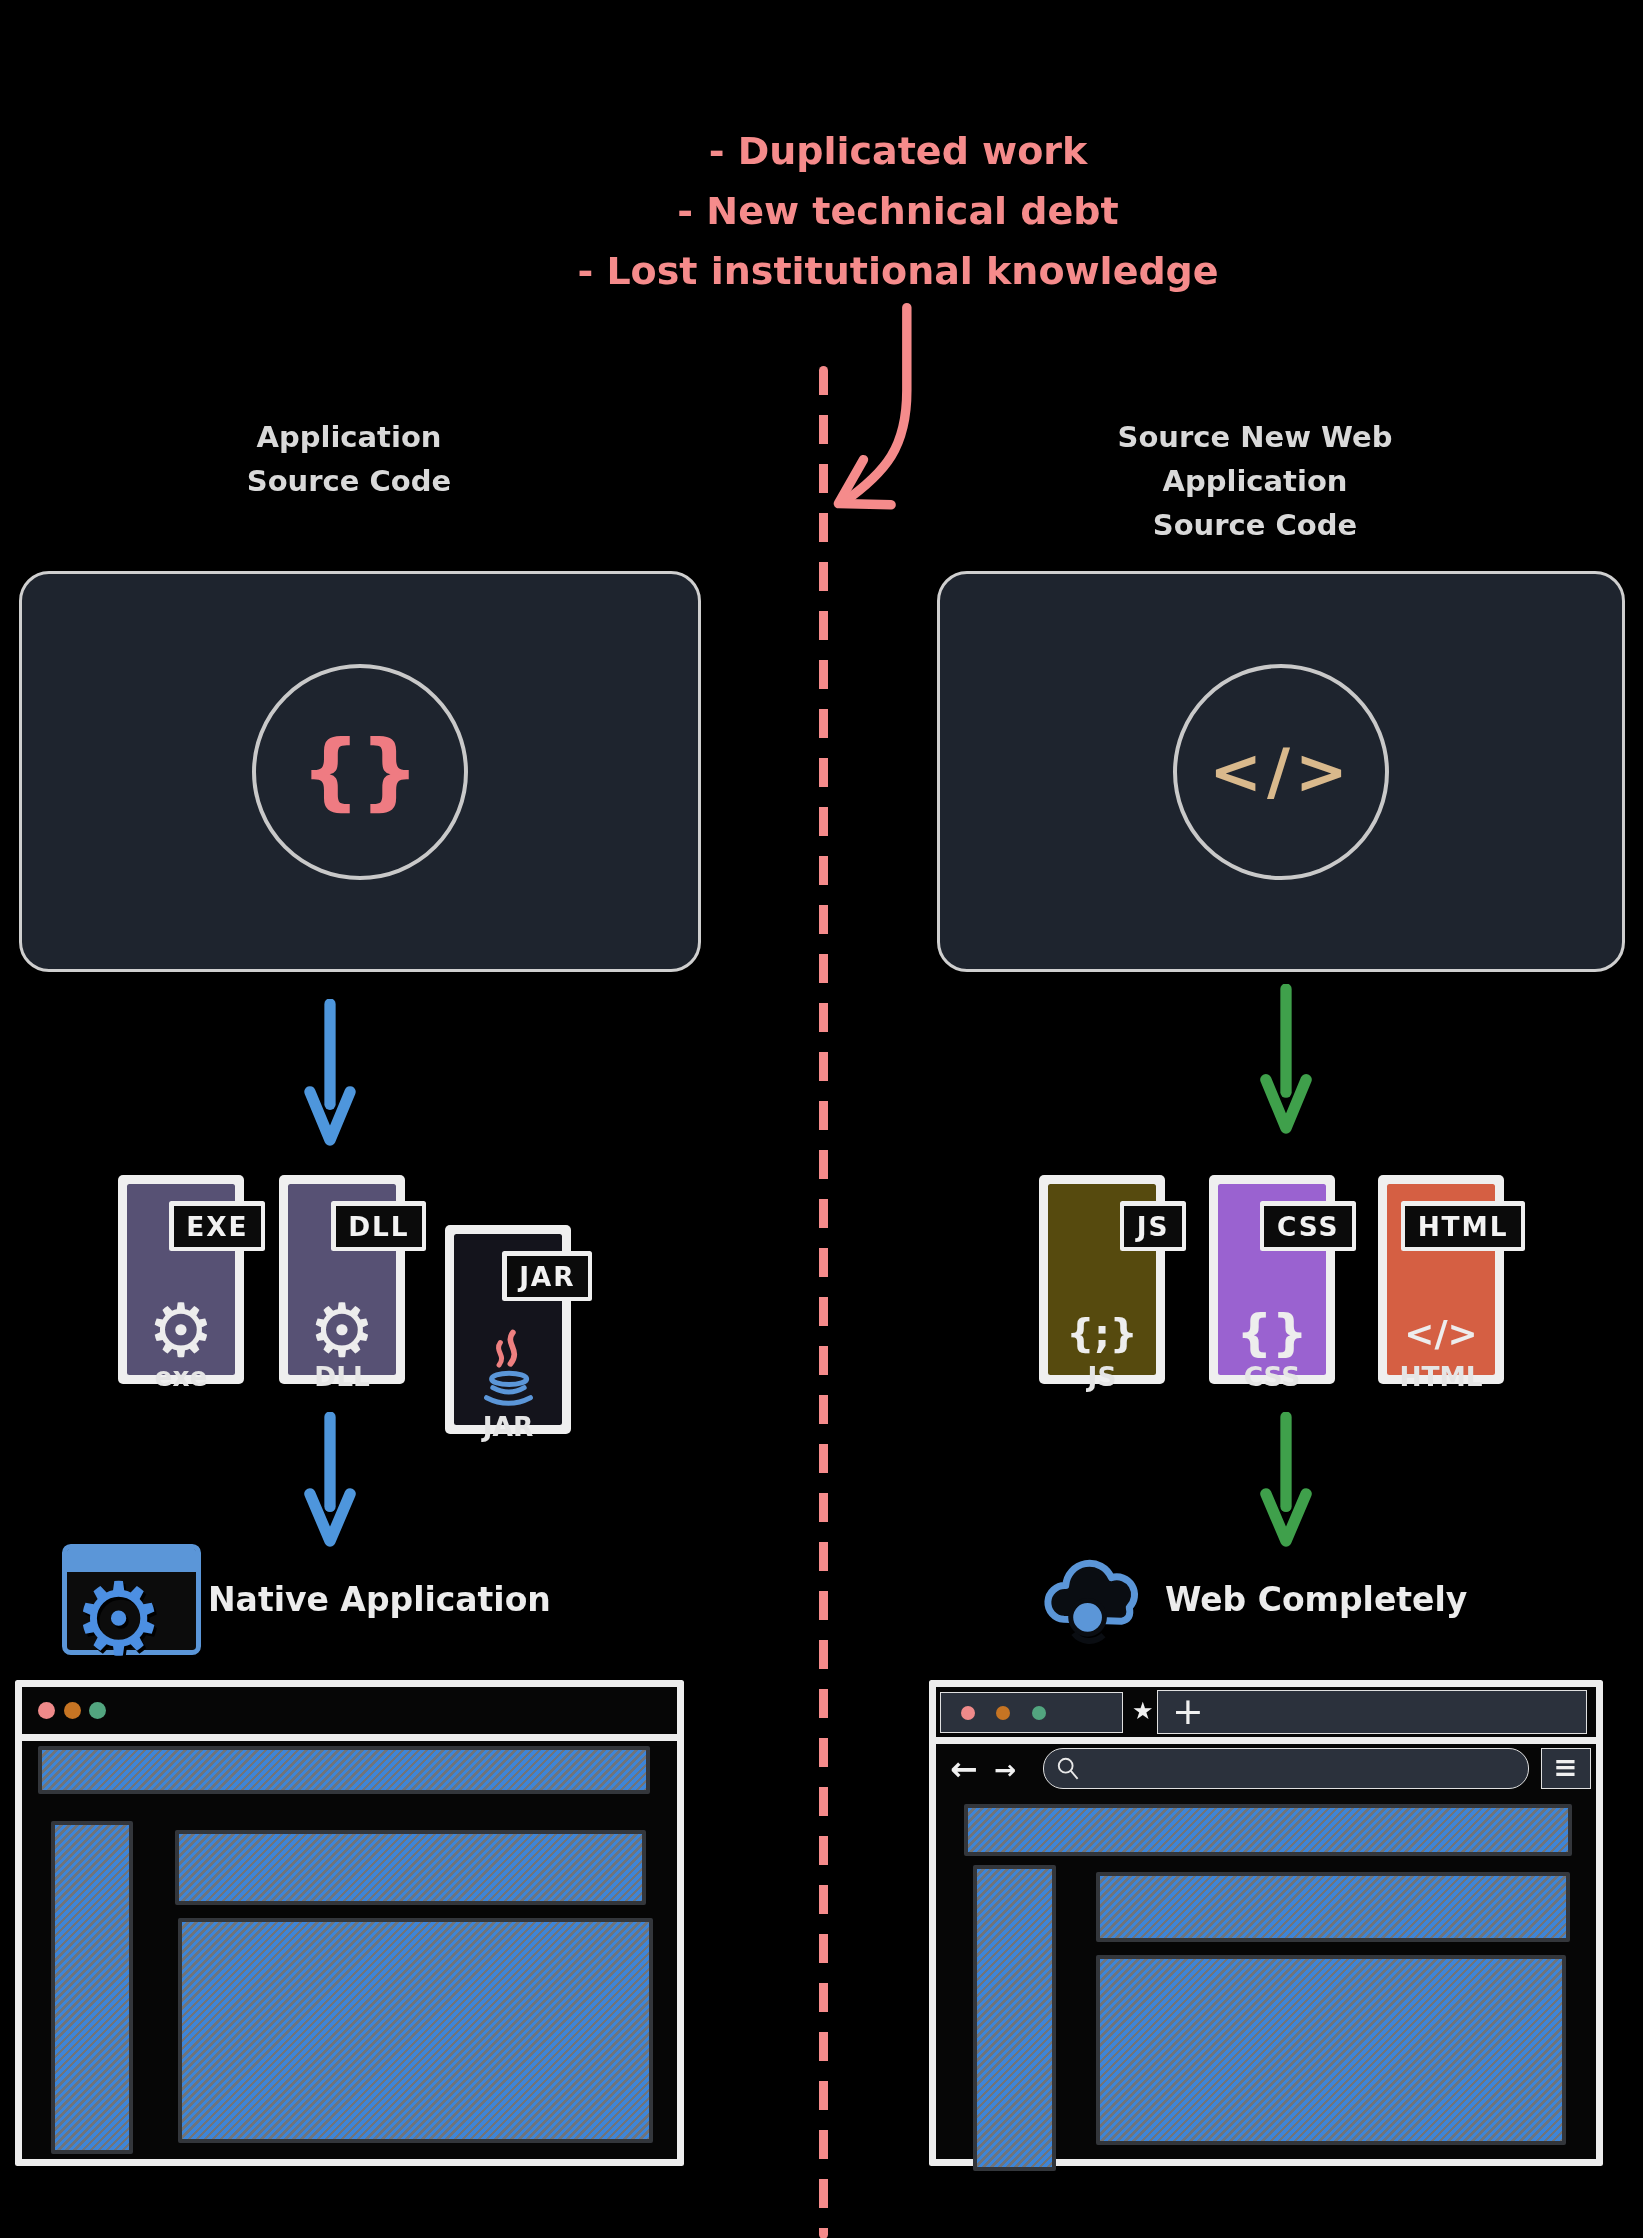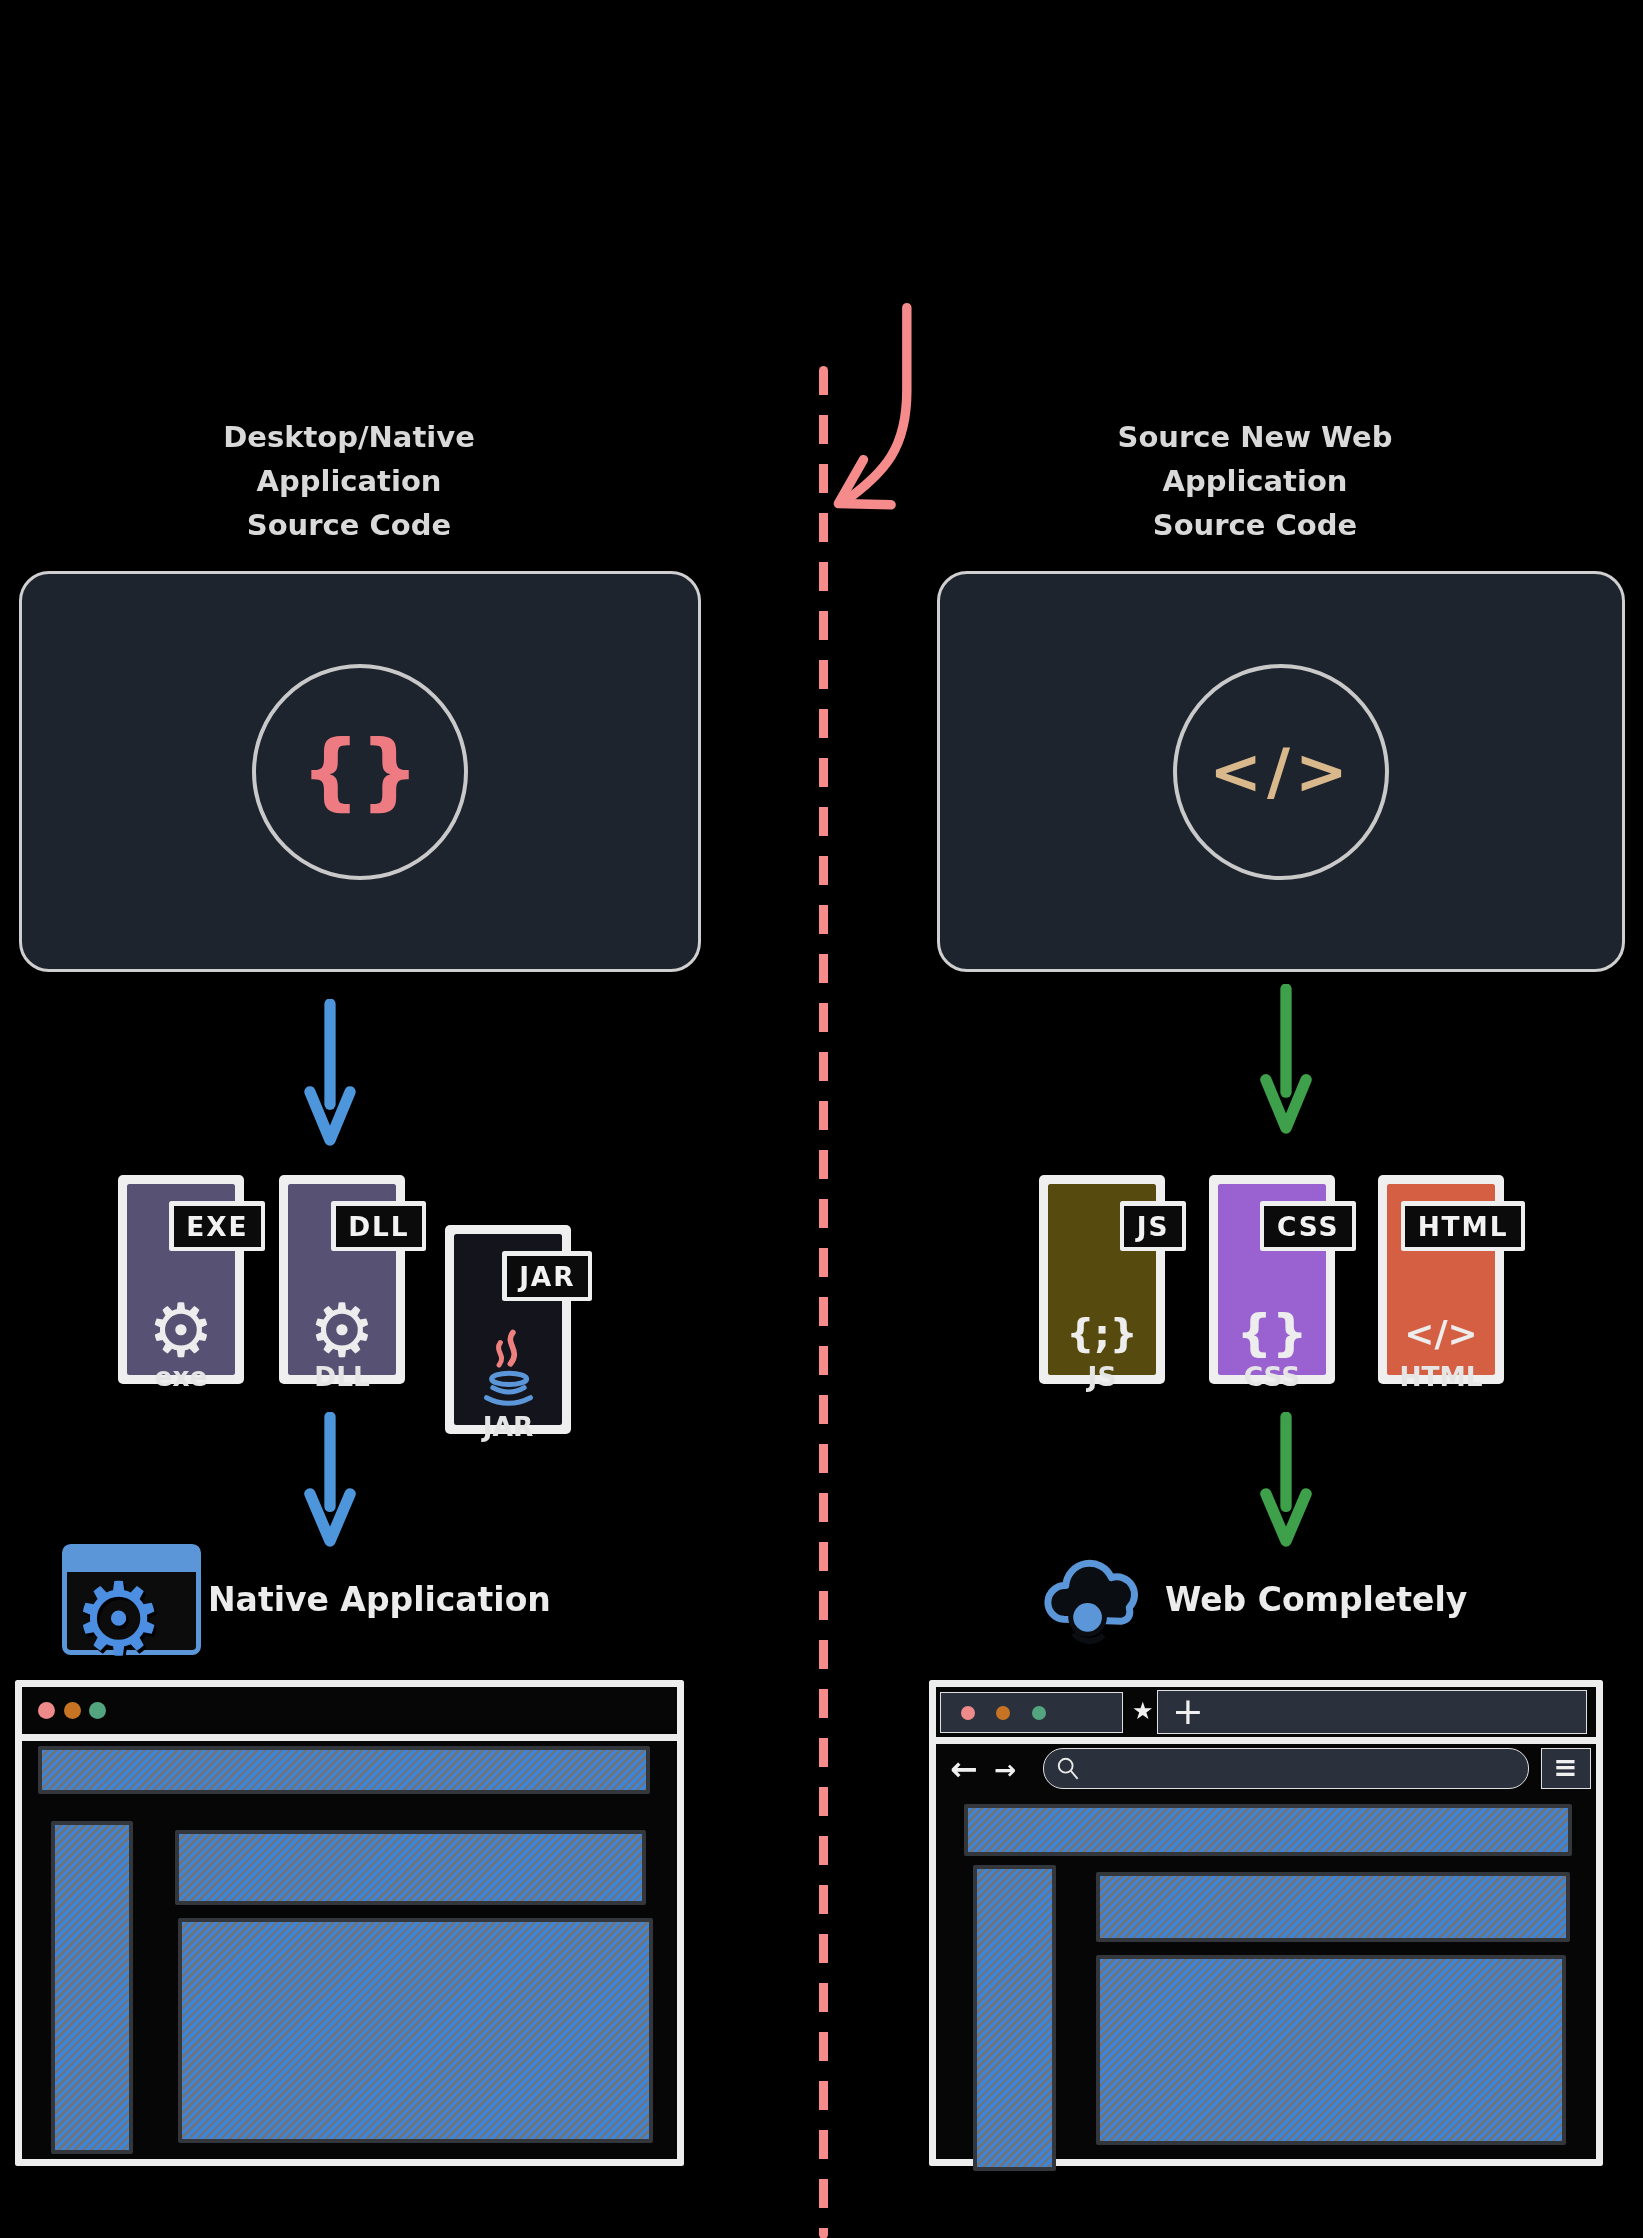--- a/index.html
+++ b/index.html
@@ -60,29 +60,33 @@
   .hatch{position:absolute;border:4.4px solid #33363b;border-radius:1.9px;
          background:repeating-linear-gradient(135deg,var(--hatch-blue) 0 3.1px,#70747a 3.1px 5.7px);}
   .darkbox{background:#2b313c;border:1.9px solid #e0e0e0;}
   .toolglyph{color:#f0f0f0;font-weight:bold;}
 </style>
 </head>
 <body>
 
 <div id="canvas">
 
+  <div id="bullets" class="abs">
+    <div>- Duplicated work</div>
+    <div>- New technical debt</div>
+    <div>- Lost institutional knowledge</div>
+  </div>
 
   <div id="divider" class="abs"></div>
   <svg class="abs" style="left:817px;top:296px" width="201" height="233" viewBox="0 0 320 370">
     <path d="M143 18 V 150 C 143 240 110 280 42 328" fill="none" stroke="var(--pink)" stroke-width="15" stroke-linecap="round"></path>
     <polyline points="74,260 34,330 118,332" fill="none" stroke="var(--pink)" stroke-width="15" stroke-linecap="round" stroke-linejoin="round"></polyline>
   </svg>
 
   <div class="abs col-label" style="left:157px;top:415px">
-    <div>Desktop/Native</div>
     <div>Application</div>
     <div>Source Code</div>
   </div>
 
   <div class="abs src-box" style="left:19px;top:571px">
     <div class="src-circle">
       <span class="sym-braces">{}</span>
     </div>
   </div>
 

